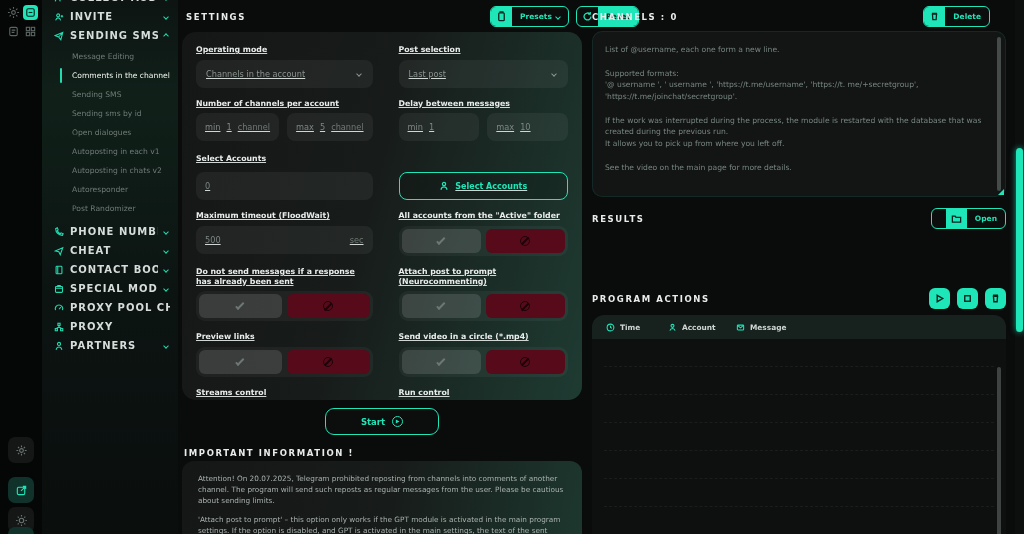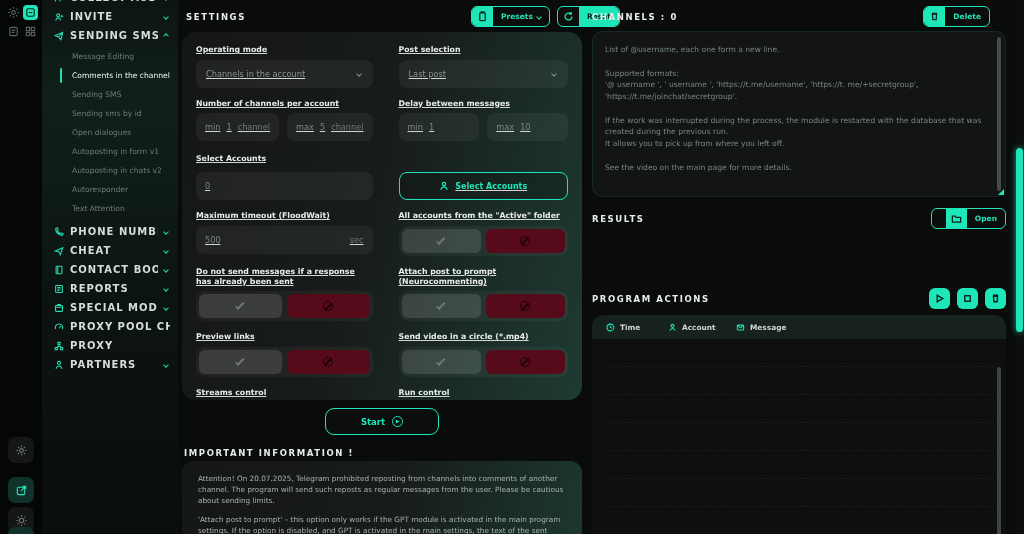--- a/index.html
+++ b/index.html
@@ -188,24 +188,24 @@
         </svg>
       <span class="lbl">SENDING SMS</span>
       <span class="chev up"></span>
     </div>
     <div class="side-sub">
       <div class="sub-item">Message Editing</div>
       <div class="sub-item active">Comments in the channel</div>
       <div class="sub-item">Sending SMS</div>
       <div class="sub-item">Sending sms by id</div>
       <div class="sub-item">Open dialogues</div>
-      <div class="sub-item">Autoposting in form v1</div>
+      <div class="sub-item">Autoposting in each v1</div>
       <div class="sub-item">Autoposting in chats v2</div>
       <div class="sub-item">Autoresponder</div>
-      <div class="sub-item">Text Attention</div>
+      <div class="sub-item">Post Randomizer</div>
     </div>
     <div class="side-sec">
       <svg viewBox="0 0 12 12">
           <path d="M2 2c0 4.5 3.5 8 8 8l1-2-2.5-1-1 1C5.8 7.3 4.7 6.2 4 4.5l1-1L4 1 2 2z"></path>
         </svg>
       <span class="lbl">PHONE NUMBERS</span>
       <span class="chev"></span>
     </div>
     <div class="side-sec">
       <svg viewBox="0 0 12 12">
@@ -213,28 +213,20 @@
         </svg>
       <span class="lbl">CHEAT</span>
       <span class="chev"></span>
     </div>
     <div class="side-sec">
       <svg viewBox="0 0 12 12">
           <rect x="2.5" y="1.5" width="7" height="9" rx="1"></rect>
           <path d="M4.5 1.5v9"></path>
         </svg>
       <span class="lbl">CONTACT BOOK</span>
-      <span class="chev"></span>
-    </div>
-    <div class="side-sec">
-      <svg viewBox="0 0 12 12">
-          <rect x="2" y="1.8" width="8" height="8.4" rx="1"></rect>
-          <path d="M4 4.2h4M4 6h4M4 7.8h2.5"></path>
-        </svg>
-      <span class="lbl">REPORTS</span>
       <span class="chev"></span>
     </div>
     <div class="side-sec">
       <svg viewBox="0 0 12 12">
           <rect x="1.8" y="3" width="8.4" height="7" rx="1"></rect>
           <path d="M1.8 5h8.4M4.5 3V1.8h3V3"></path>
         </svg>
       <span class="lbl">SPECIAL MODULES</span>
       <span class="chev"></span>
     </div>
@@ -261,21 +253,21 @@
         </svg>
       <span class="lbl">PARTNERS</span>
       <span class="chev"></span>
     </div>
   </div>
 
   <div class="main">
 
     <div class="topbar-title" style="left:8px;">SETTINGS</div>
 
-    <div style="position:absolute;left:293px;top:6px;display:flex;gap:7px;text-align:center;">
+    <div style="position:absolute;left:312px;top:6px;display:flex;gap:7px;text-align:center;">
       <div class="pill">
         <span class="seg-ico">
           <svg viewBox="0 0 12 12">
               <rect x="3" y="2" width="6" height="8.5" rx="1"></rect>
               <path d="M4.5 2V1h3v1"></path>
             </svg>
         </span>
         <span class="seg-txt">
           <span>Presets</span>
           <span class="chev"></span>

